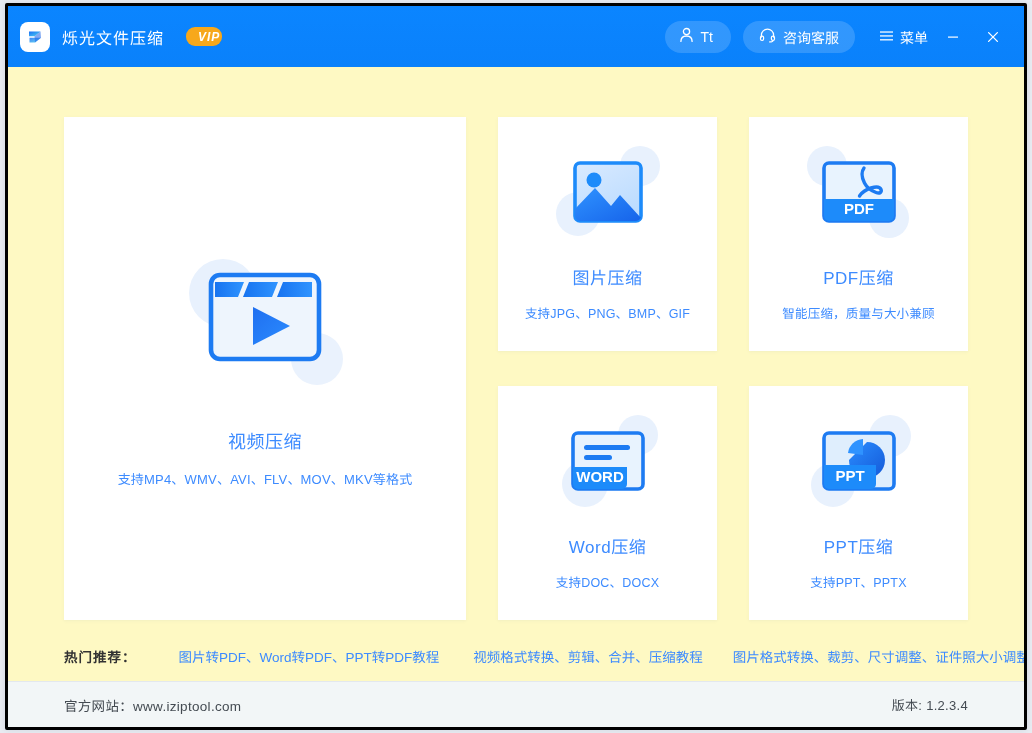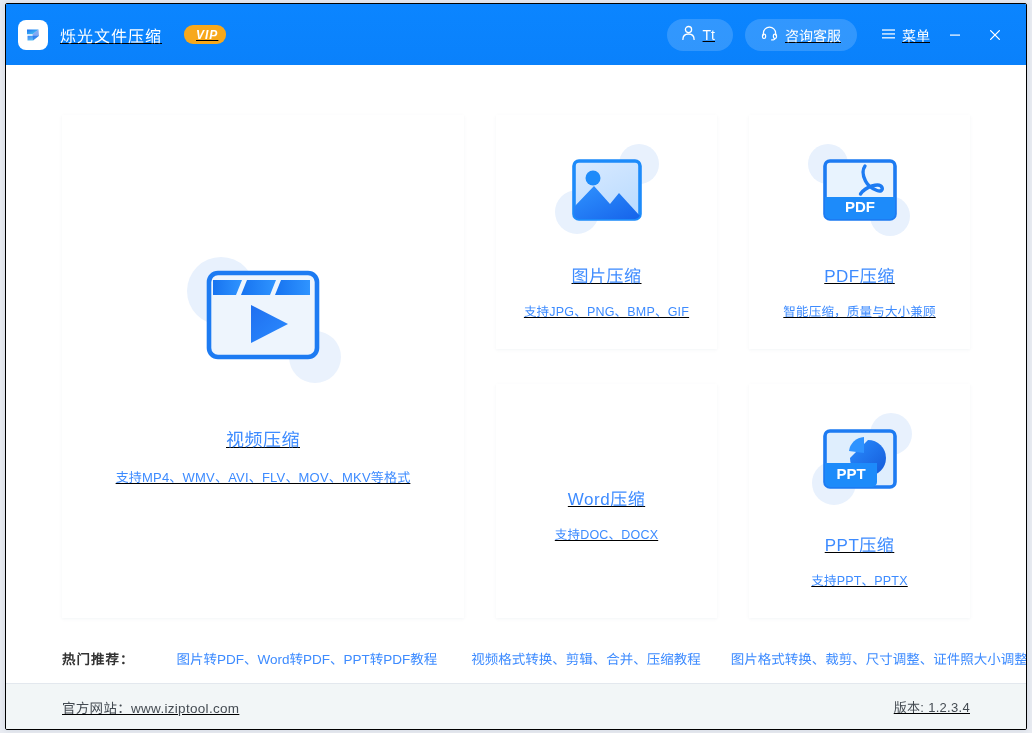--- a/index.html
+++ b/index.html
@@ -15,28 +15,27 @@
   body {
     background: #e9ecf2;
   }
 
   .window {
     position: absolute;
     left: 5px;
     top: 3px;
     width: 1022px;
     height: 727px;
-    background: #ffffff;
-    border: 1px solid #000000;
+    background: #fef9c3;
+    border: 3px solid #000000;
     border-radius: 2px;
     overflow: hidden;
     display: flex;
     flex-direction: column;
     box-shadow: 0 0 6px rgba(120,135,160,0.22);
-    text-decoration: underline;
   }
 
   
   .titlebar {
     height: 61px;
     background: #0a84ff;
     background: linear-gradient(180deg,#0b85ff 0%,#0a81fb 100%);
     display: flex;
     align-items: center;
     padding: 0 16px 0 12px;
@@ -65,21 +64,21 @@
 
   .vip-badge {
     margin-left: 22px;
     background: #f7a81b;
     color: #ffffff;
     font-size: 12px;
     font-weight: bold;
     font-style: italic;
     letter-spacing: 1px;
     border-radius: 9px;
-    padding: 3px 8px 3px 12px;
+    padding: 3px 2px 3px 12px;
     line-height: 1;
     height: 19px;
     display: flex;
     align-items: center;
   }
 
   .tb-right {
     margin-left: auto;
     display: flex;
     align-items: center;
@@ -373,20 +372,31 @@
             </div>
             <div class="card-title">PDF压缩</div>
             <div class="card-sub">智能压缩，质量与大小兼顾</div>
           </div>
 
         </div>
 
         <div class="row-right">
 
           <div class="card small">
+            <div class="icon-wrap" style="width:104px;height:92px;">
+              <div class="blob" style="width:40px;height:40px;right:2px;top:0px;"></div>
+              <div class="blob" style="width:46px;height:46px;left:6px;bottom:0px;"></div>
+              <svg width="74" height="60" viewBox="0 0 74 60" class="icon-svg">
+                <rect x="2" y="2" width="70" height="56" rx="5" fill="#e8f3fe" stroke="#1d7bf2" stroke-width="3.6"></rect>
+                <rect x="13" y="14" width="46" height="5" rx="2.5" fill="#1d7bf2"></rect>
+                <rect x="13" y="24" width="28" height="5" rx="2.5" fill="#1d7bf2"></rect>
+                <path d="M2 36 L56 36 L56 53 A5 5 0 0 1 51 58 L7 58 A5 5 0 0 1 2 53 Z" fill="#1d8bfa"></path>
+                <text x="29" y="51" font-family="Liberation Sans, sans-serif" font-size="15" font-weight="bold" fill="#ffffff" text-anchor="middle">WORD</text>
+              </svg>
+            </div>
             <div class="card-title">Word压缩</div>
             <div class="card-sub">支持DOC、DOCX</div>
           </div>
 
           <div class="card small">
             <div class="icon-wrap" style="width:104px;height:92px;">
               <div class="blob" style="width:42px;height:42px;right:0px;top:0px;"></div>
               <div class="blob" style="width:44px;height:44px;left:4px;bottom:0px;"></div>
               <svg width="74" height="60" viewBox="0 0 74 60" class="icon-svg">
                 <defs>

